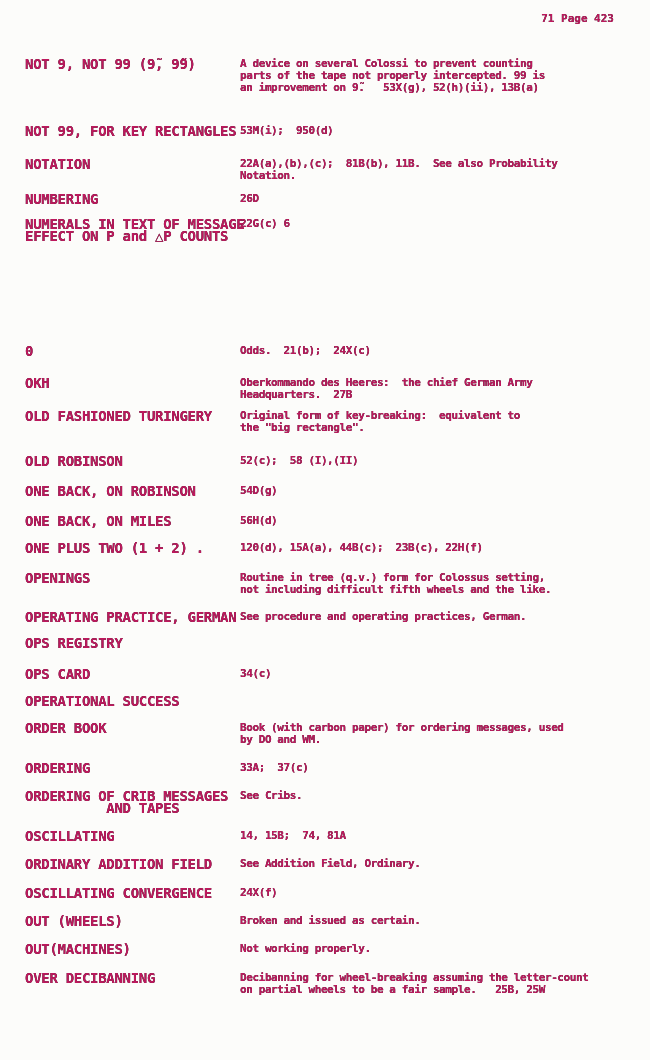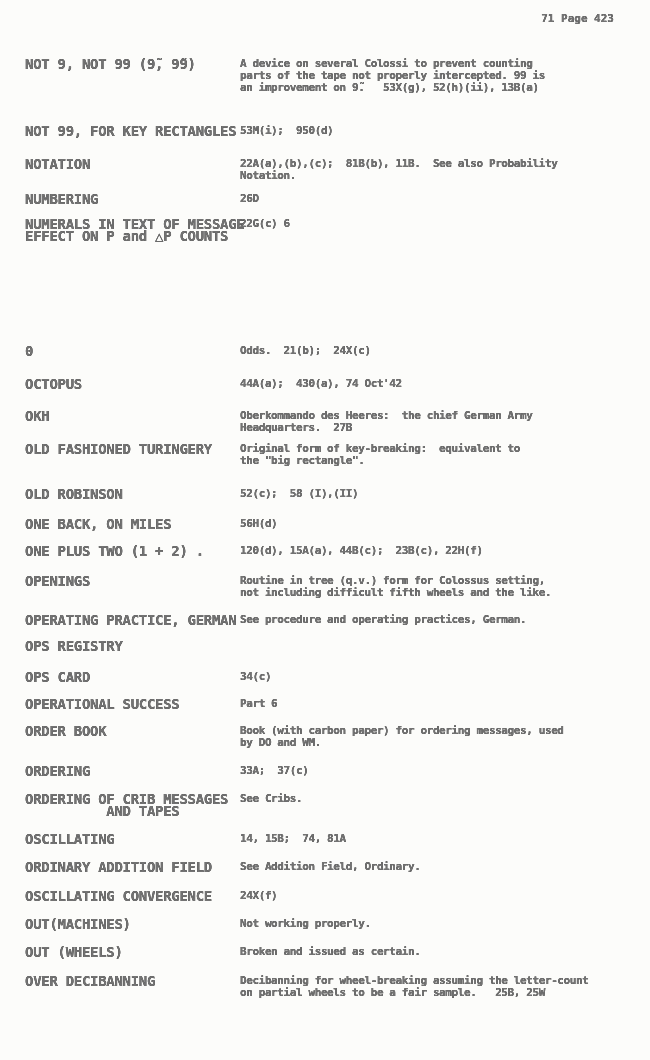--- a/index.html
+++ b/index.html
@@ -1,21 +1,21 @@
 <!DOCTYPE html>
 <html><head>
 <meta charset="utf-8">
 <style>
   html,body{margin:0;padding:0;background:#e8e8e4;}
   .page{
     position:relative;
     width:650px;height:1060px;
     background:#fcfcfa;
     font-family:"DejaVu Sans Mono","Liberation Mono",monospace;
-    color:#737373;
+    color:#be185d;
     overflow:hidden;
     box-sizing:border-box;
   }
   .pageheader{
     position:absolute;top:12px;right:36px;
     font-size:11px;font-weight:bold;
     text-shadow:0 0 .5px #141414;
     white-space:pre;
   }
   .content{
@@ -67,37 +67,37 @@
       </div>
     <div class="row" style="margin-top:13px">
         <div class="term">NUMERALS IN TEXT OF MESSAGE
 EFFECT ON P and △P COUNTS</div>
         <div class="def">22G(c) 6</div>
       </div>
     <div class="row" style="margin-top:103px">
         <div class="term">0</div>
         <div class="def">Odds.  21(b);  24X(c)</div>
       </div>
-    <div class="row" style="margin-top:21px">
-        <div class="term">OCTOPUS</div>
-        <div class="def">44A(a);  430(a), 74 Oct'42</div>
-      </div>
     <div class="row" style="margin-top:20px">
         <div class="term">OKH</div>
         <div class="def">Oberkommando des Heeres:  the chief German Army
 Headquarters.  27B</div>
       </div>
     <div class="row" style="margin-top:9px">
         <div class="term">OLD FASHIONED TURINGERY</div>
         <div class="def">Original form of key-breaking:  equivalent to
 the "big rectangle".</div>
       </div>
     <div class="row" style="margin-top:21px">
         <div class="term">OLD ROBINSON</div>
         <div class="def">52(c);  58 (I),(II)</div>
+      </div>
+    <div class="row" style="margin-top:18px">
+        <div class="term">ONE BACK, ON ROBINSON</div>
+        <div class="def">54D(g)</div>
       </div>
     <div class="row" style="margin-top:18px">
         <div class="term">ONE BACK, ON MILES</div>
         <div class="def">56H(d)</div>
       </div>
     <div class="row" style="margin-top:15px">
         <div class="term">ONE PLUS TWO (1 + 2) .</div>
         <div class="def">120(d), 15A(a), 44B(c);  23B(c), 22H(f)</div>
       </div>
     <div class="row" style="margin-top:18px">
@@ -111,21 +111,20 @@
       </div>
     <div class="row" style="margin-top:14px">
         <div class="term">OPS REGISTRY</div>
       </div>
     <div class="row" style="margin-top:19px">
         <div class="term">OPS CARD</div>
         <div class="def">34(c)</div>
       </div>
     <div class="row" style="margin-top:15px">
         <div class="term">OPERATIONAL SUCCESS</div>
-        <div class="def">Part 6</div>
       </div>
     <div class="row" style="margin-top:15px">
         <div class="term">ORDER BOOK</div>
         <div class="def">Book (with carbon paper) for ordering messages, used
 by DO and WM.</div>
       </div>
     <div class="row" style="margin-top:16px">
         <div class="term">ORDERING</div>
         <div class="def">33A;  37(c)</div>
       </div>
@@ -140,26 +139,26 @@
       </div>
     <div class="row" style="margin-top:16px">
         <div class="term">ORDINARY ADDITION FIELD</div>
         <div class="def">See Addition Field, Ordinary.</div>
       </div>
     <div class="row" style="margin-top:17px">
         <div class="term">OSCILLATING CONVERGENCE</div>
         <div class="def">24X(f)</div>
       </div>
     <div class="row" style="margin-top:16px">
+        <div class="term">OUT (WHEELS)</div>
+        <div class="def">Broken and issued as certain.</div>
+      </div>
+    <div class="row" style="margin-top:16px">
         <div class="term">OUT(MACHINES)</div>
         <div class="def">Not working properly.</div>
-      </div>
-    <div class="row" style="margin-top:16px">
-        <div class="term">OUT (WHEELS)</div>
-        <div class="def">Broken and issued as certain.</div>
       </div>
     <div class="row" style="margin-top:17px">
         <div class="term">OVER DECIBANNING</div>
         <div class="def">Decibanning for wheel-breaking assuming the letter-count
 on partial wheels to be a fair sample.   25B, 25W</div>
       </div>
 
   </div>
 </div>
 

